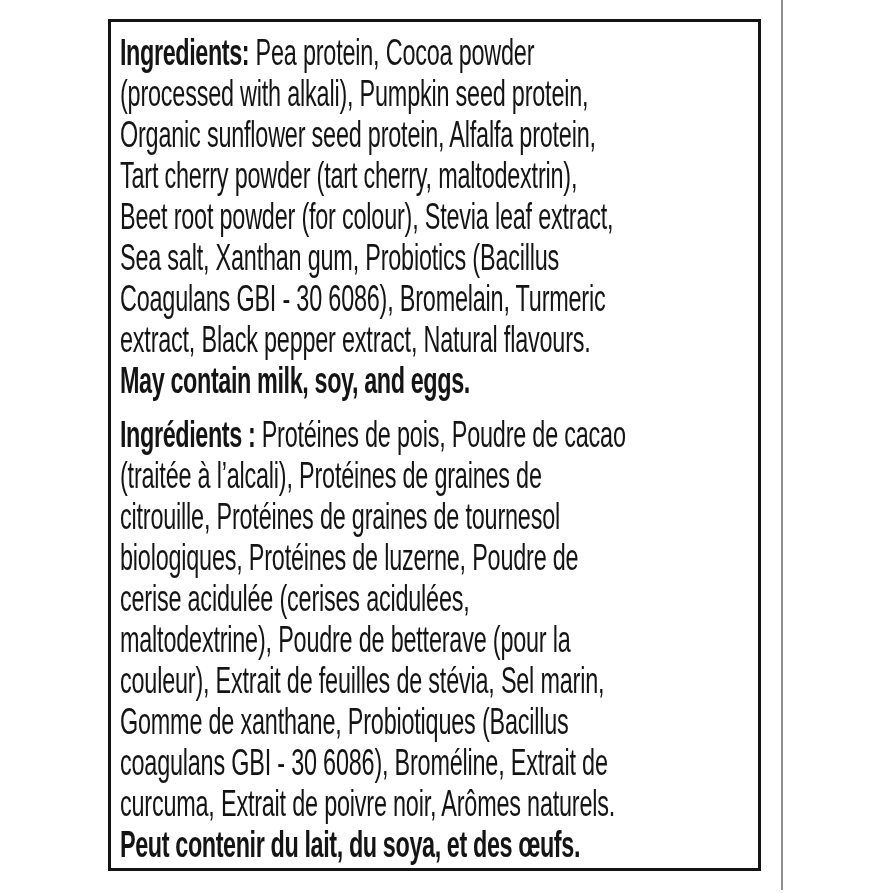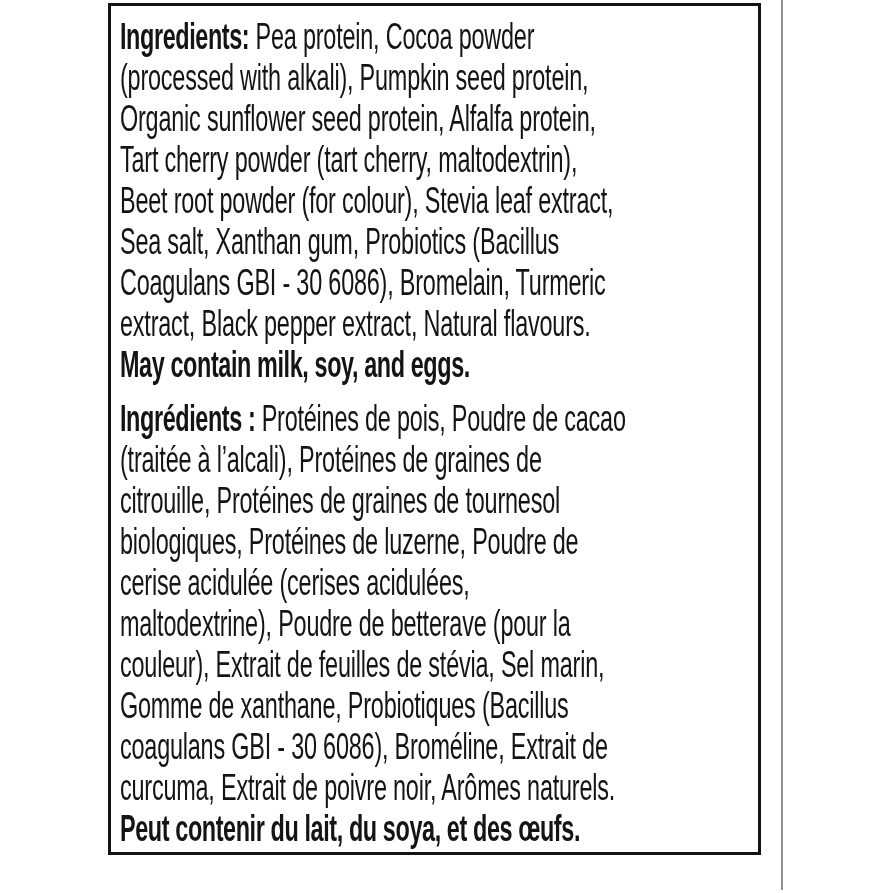--- a/index.html
+++ b/index.html
@@ -17,21 +17,21 @@
   .page{
     position:relative;
     width:893px;
     height:893px;
     background:var(--bg);
     overflow:hidden;
   }
   .panel{
     position:absolute;
     left:108px;
-    top:3px;
+    top:19px;
     width:653px;
     height:852px;
     box-sizing:border-box;
     border:3px solid var(--border);
     background:var(--bg);
     overflow:hidden;
   }
   .squeeze{
     position:absolute;
     left:9px;

